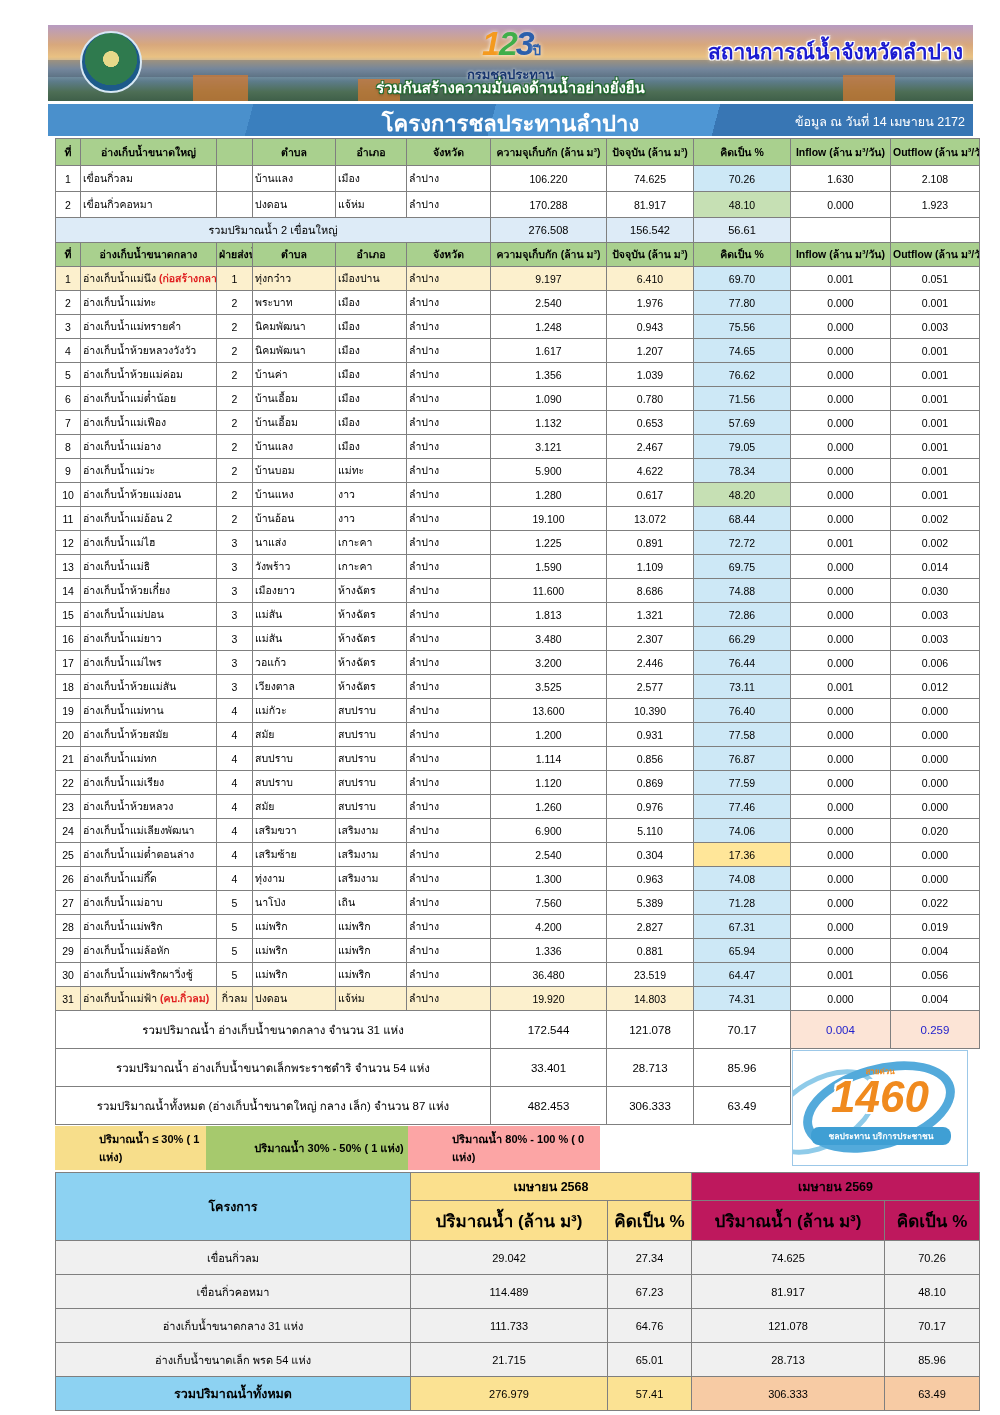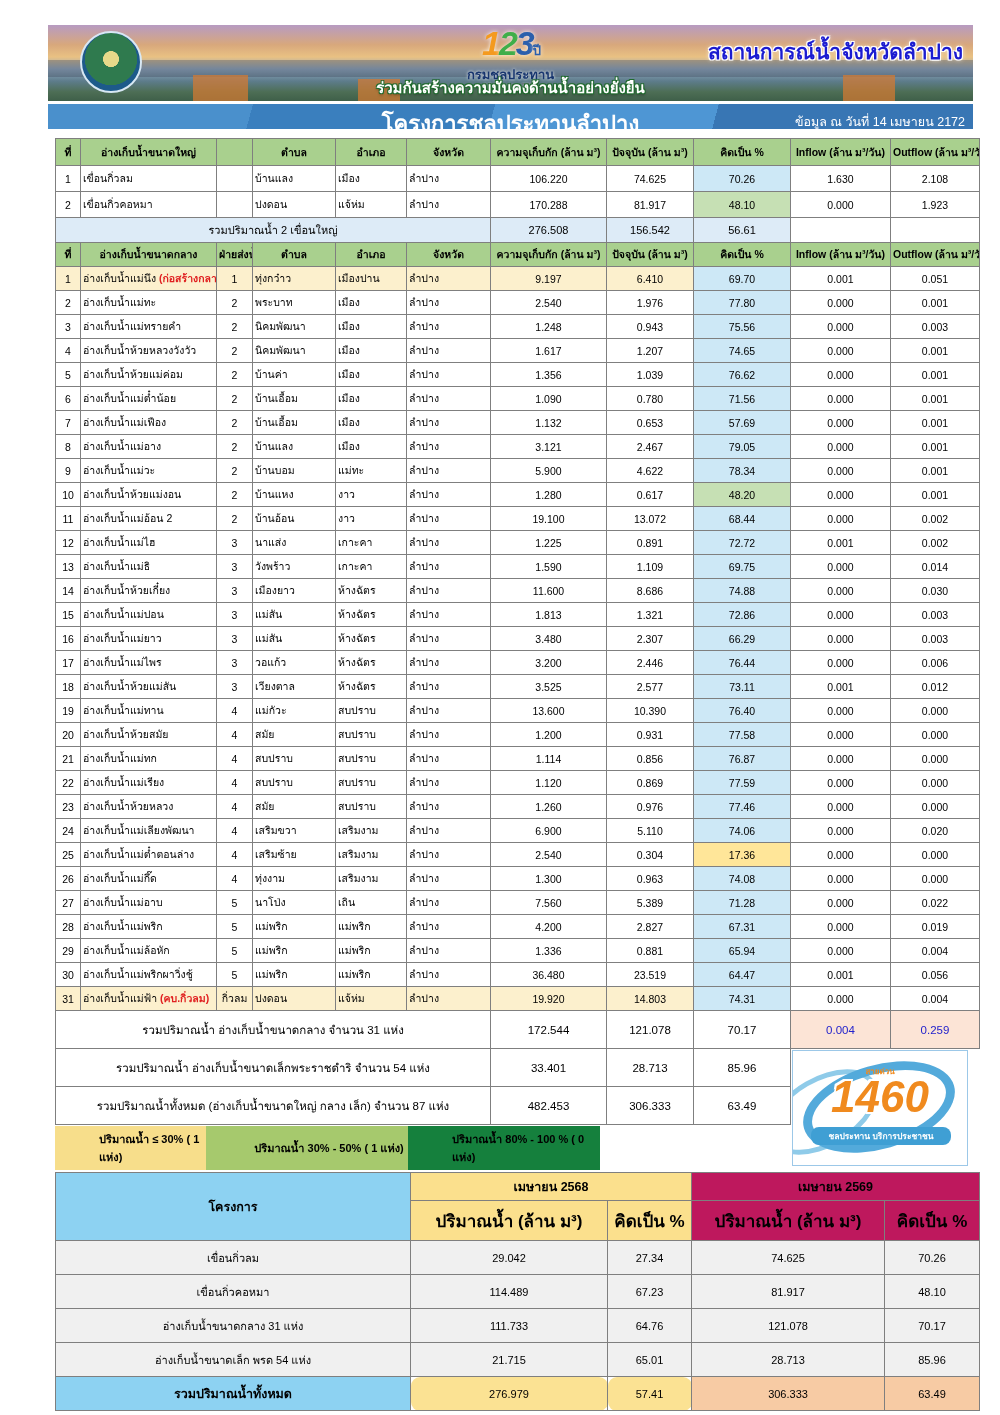--- a/index.html
+++ b/index.html
@@ -23,21 +23,21 @@
   .d1{color:#f49a1f;} .d2{color:#3fae49;} .d3{color:#2b5fac;}
   .dyr{font-size:13px; color:#2b5fac; font-style:normal;}
   .logo123 .org { font-weight:bold; font-size:13px; color:#17356e; line-height:13px; text-shadow:0 0 3px #fff; }
   .logo123 .orgdate { font-size:7px; color:#5a5a5a; line-height:9px; text-shadow:0 0 2px #fff; }
   .banner-title { position:absolute; right:10px; top:10px; font-weight:bold; font-size:21px; color:#1b1bd0;
     text-shadow:-1px -1px 0 #fff,1px -1px 0 #fff,-1px 1px 0 #fff,1px 1px 0 #fff,0 0 5px #fff; }
   .slogan { position:absolute; left:0; bottom:1px; width:100%; text-align:center; font-weight:bold; font-size:15px; color:#fff;
     text-shadow:-1px -1px 0 #1f6b2d,1px -1px 0 #1f6b2d,-1px 1px 0 #1f6b2d,1px 1px 0 #1f6b2d,0 2px 3px rgba(0,0,0,.4); }
 
   
-  .titlebar { position:absolute; left:48px; top:104px; width:925px; height:25px;
+  .titlebar { position:absolute; left:48px; top:104px; width:925px; height:32px;
     background:linear-gradient(105deg,#4a90cc 22%,#3a7fbe 22% 48%,#4e96d4 48% 72%,#3876b4 72%); }
   .titlebar .main { position:absolute; left:0; width:100%; top:2px; text-align:center; color:#fff; font-weight:bold; font-size:22px; }
   .titlebar .date { position:absolute; right:8px; top:8px; color:#fff; font-size:12.5px; }
 
   
   table { border-collapse:collapse; table-layout:fixed; position:absolute; left:55px; width:924px; font-size:10.5px; color:#000; }
   th, td { border:1px solid #7f7f7f; overflow:hidden; white-space:nowrap; text-align:center; padding:0 2px; }
   thead th { background:#A9D08E; font-weight:bold; }
   .tbl-large { top:138px; }
   .tbl-large thead th { height:27px; }
@@ -74,21 +74,21 @@
   
   .tbl-cmp { top:1172px; }
   .tbl-cmp th { font-weight:bold; }
   .th-project { background:#8DD2F2; font-size:14px; }
   .th-68 { background:#FBE08D; }
   .th-69 { background:#be185d; }
   .tbl-cmp .hrow1 th { height:28px; font-size:12.5px; }
   .tbl-cmp .hrow2 th { height:40px; font-size:17px; }
   .tbl-cmp tbody td { height:34px; font-size:11px; background:#F0F0F0; }
   .tbl-cmp tbody .total-label { background:#8DD2F2; font-weight:bold; font-size:12.5px;font-family:Liberation Mono, monospace; }
-  .tbl-cmp tbody .t68 { background:#FBE293;border-radius:9px; }
+  .tbl-cmp tbody .t68 { background:#FBE293; }
   .tbl-cmp tbody .t69 { background:#F7CBA4; }
 </style>
 </head>
 <body>
 
 <div class="page">
 
   <div class="banner">
     <div class="cityband"></div>
     <div class="patch p1"></div>
@@ -633,21 +633,21 @@
         <td>482.453</td>
         <td>306.333</td>
         <td>63.49</td>
       </tr>
     </tfoot>
   </table>
 
   <div class="legend">
       <div class="box" style="width: 151px; background: rgb(247, 222, 139);">ปริมาณน้ำ ≤ 30% ( 1 แห่ง)</div>
       <div class="box" style="width: 202px; background: rgb(166, 201, 109);">ปริมาณน้ำ 30% - 50%  ( 1 แห่ง)</div>
-      <div class="box" style="width: 192px; background: #15803d;">ปริมาณน้ำ 80% - 100 % ( 0 แห่ง)</div>
+      <div class="box" style="width: 192px; background: #fca5a5;">ปริมาณน้ำ 80% - 100 % ( 0 แห่ง)</div>
     </div>
 
   <div class="hotline">
     <div class="ring2"></div>
     <div class="ring"></div>
     <div class="small-top">สายด่วน</div>
     <div class="num">1460</div>
     <div class="small-bot">ชลประทาน บริการประชาชน</div>
   </div>
 

